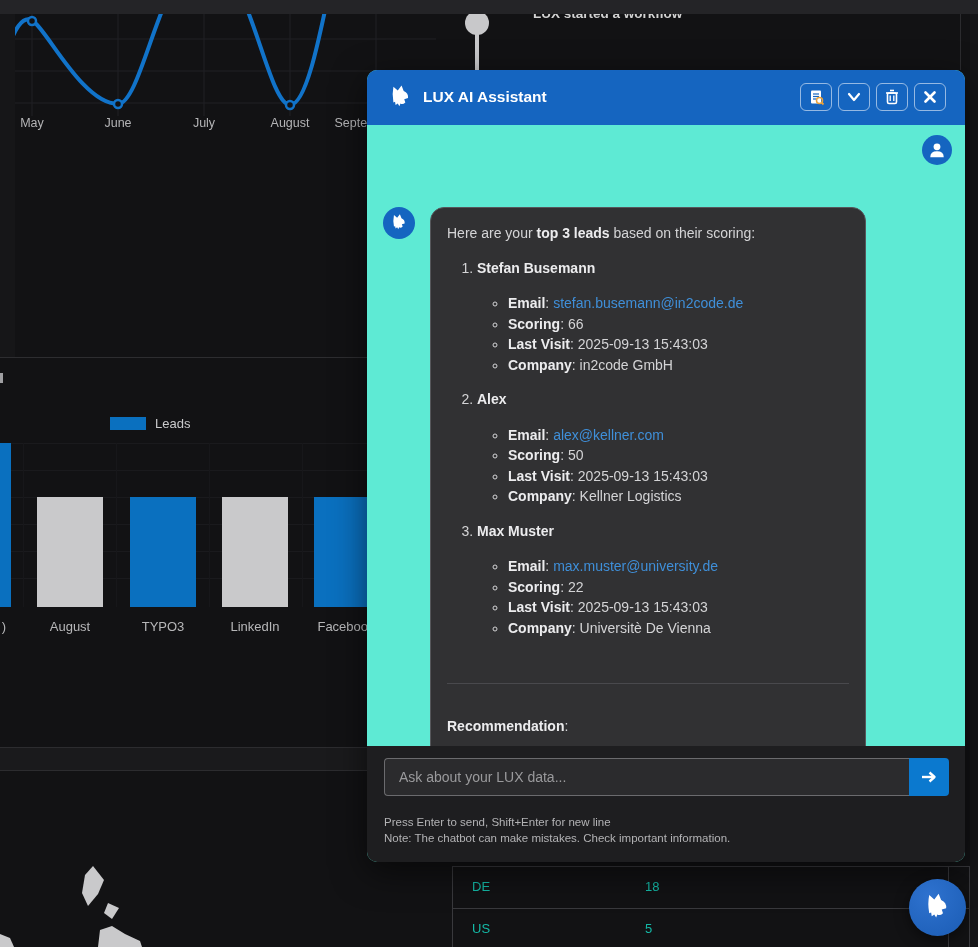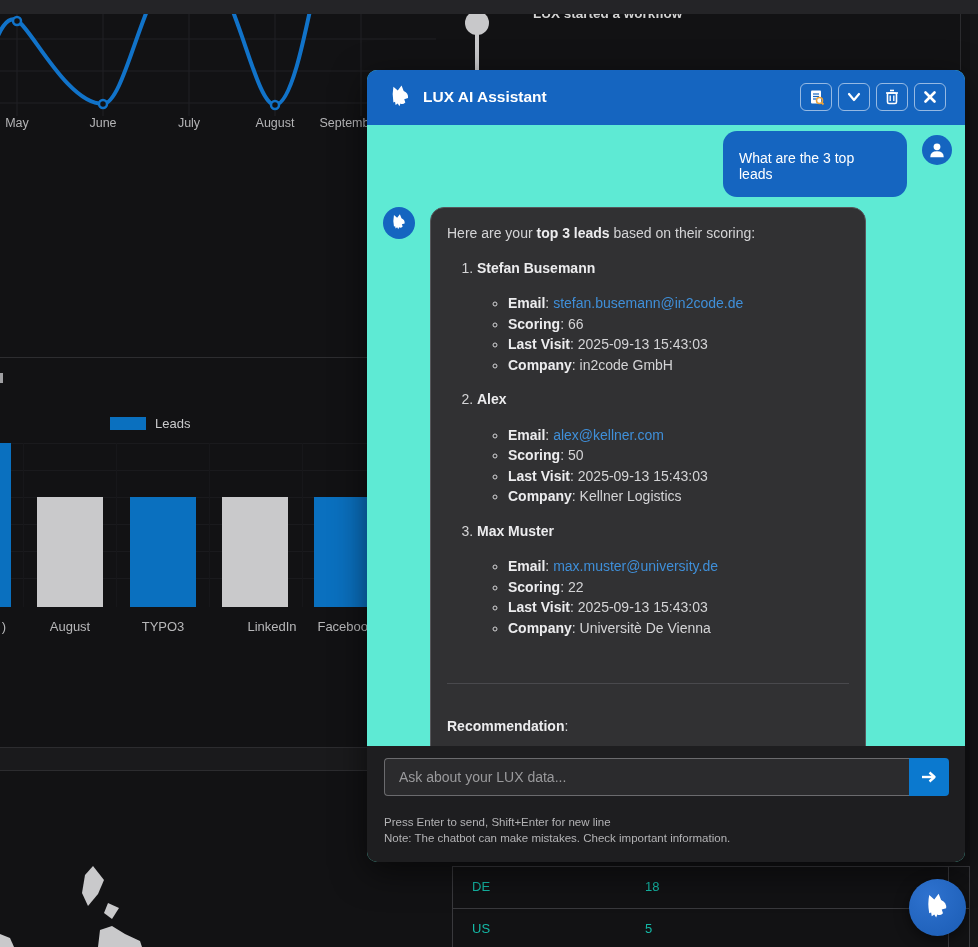--- a/index.html
+++ b/index.html
@@ -5,21 +5,21 @@
   * { margin:0; padding:0; box-sizing:border-box; }
   html,body { background:#161618; }
   .page { position:relative; width:978px; height:947px; overflow:hidden;
           font-family:"Liberation Sans", sans-serif; background:#161618; }
 
   
   .top-strip { position:absolute; left:0; top:0; width:978px; height:14px;
                background:#242427; z-index:30; }
 
   
-  .chart-card { position:absolute; left:0; top:14px; width:436px; height:343px;
+  .chart-card { position:absolute; left:15px; top:14px; width:436px; height:343px;
                 background:#121214; }
   .line-svg { position:absolute; left:0; top:0; width:436px; height:102px; }
   .xlabels { position:absolute; left:0; top:102px; width:436px; height:20px; }
   .xlabels span { position:absolute; transform:translateX(-50%); font-size:12.5px;
                   color:#b4b4b6; white-space:nowrap; }
 
   .hdiv { position:absolute; left:0; width:436px; height:1px; background:#2d2d30; }
 
   .bar-card { position:absolute; left:0; top:358px; width:436px; height:389px;
               background:#121214; }
@@ -174,21 +174,21 @@
     <div class="bar blue" style="left:0;   top:85px;  width:11px; height:164px"></div>
     <div class="bar gray" style="left:37px; top:139px; width:66px; height:110px"></div>
     <div class="bar blue" style="left:130px;top:139px; width:66px; height:110px"></div>
     <div class="bar gray" style="left:222px;top:139px; width:66px; height:110px"></div>
     <div class="bar blue" style="left:314px;top:139px; width:66px; height:110px"></div>
 
     <div class="bar-labels">
       <span style="left:4px">)</span>
       <span style="left:70px">August</span>
       <span style="left:163px">TYPO3</span>
-      <span style="left:272px">LinkedIn</span>
+      <span style="left:255px">LinkedIn</span>
       <span style="left:346px">Facebook</span>
     </div>
   </div>
 
   <div class="gap-strip"></div>
 
   <div class="map-card">
     <svg width="436" height="176" viewBox="0 0 436 176">
       <g fill="#c9c9cb">
         <path d="M93 95 L104 109 L98 123 L88 135 L82 122 L85 104 Z"></path>
@@ -251,21 +251,20 @@
       <button class="hbtn" style="left:547px">
         <svg width="12" height="12" viewBox="0 0 12 12">
           <line x1="1.5" y1="1.5" x2="10.5" y2="10.5" stroke="#ffffff" stroke-width="2.6" stroke-linecap="round"></line>
           <line x1="10.5" y1="1.5" x2="1.5" y2="10.5" stroke="#ffffff" stroke-width="2.6" stroke-linecap="round"></line>
         </svg>
       </button>
     </div>
 
     <div class="messages">
 
-      <div class="user-bubble">What are the 3 top leads</div>
       <div class="user-avatar">
         <svg width="18" height="18" viewBox="0 0 20 20">
           <circle cx="10" cy="6.5" r="3.8" fill="#ffffff"></circle>
           <path d="M2.5 18 Q2.5 11.5 10 11.5 Q17.5 11.5 17.5 18 Z" fill="#ffffff"></path>
         </svg>
       </div>
 
       <div class="ai-avatar">
         <svg width="19" height="20" viewBox="0 0 24 24">
           <path fill="#ffffff" d="M5 2 L9 5.5 L12.5 1 L14.5 6 Q19 8 18.5 12.5 L15 13.5 L16 16.5 Q13.5 19 11.5 17.5 L10.5 20 L9 17.5 L7 19 L6.5 16 L5 16.5 Q3.5 9 5 2 Z"></path>

